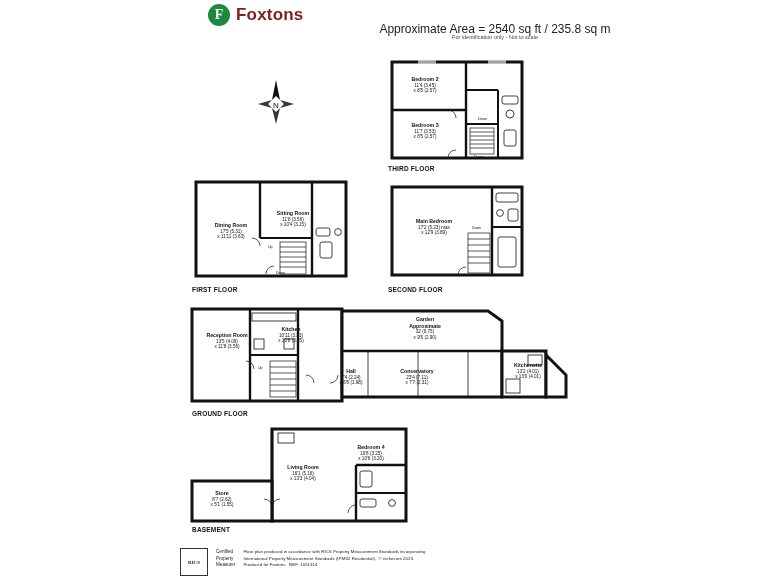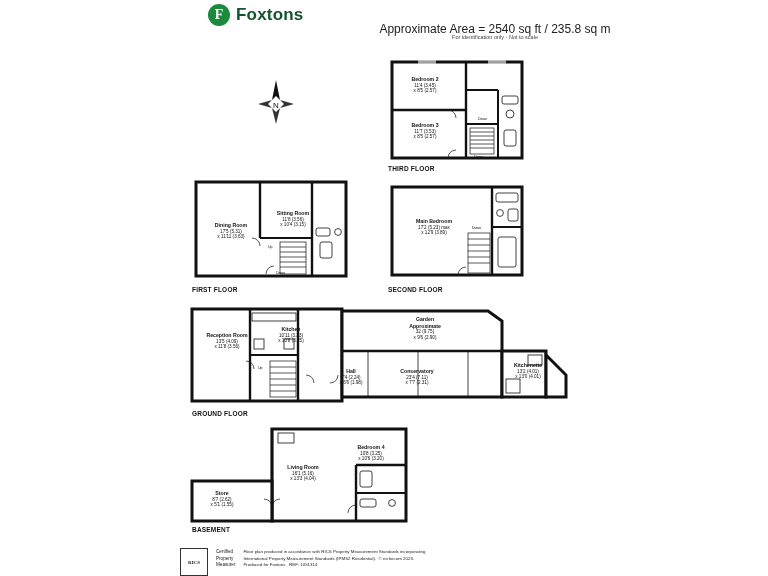--- a/index.html
+++ b/index.html
@@ -2,21 +2,21 @@
 <html><head>
 <meta charset="utf-8">
 <style>
   html,body{margin:0;padding:0;}
   body{width:768px;height:576px;background:#ffffff;font-family:"Liberation Sans",sans-serif;color:#000;position:relative;overflow:hidden;}
   .page{position:absolute;left:0;top:0;width:768px;height:576px;}
 
   
   .logo{position:absolute;left:208px;top:4px;display:flex;align-items:center;gap:6px;}
   .logo .mark{width:22px;height:22px;border-radius:50%;background:#1b8a3f;color:#fff;font-weight:bold;font-size:14px;display:flex;align-items:center;justify-content:center;font-family:"Liberation Serif",serif;}
-  .logo .word{font-size:17px;font-weight:bold;letter-spacing:.2px;color:#14532d;}
+  .logo .word{font-size:17px;font-weight:bold;letter-spacing:.2px;color:#7f1d1d;}
   .title{position:absolute;left:330px;top:2px;width:330px;text-align:center;font-size:15.5px;font-weight:bold;letter-spacing:.3px;}
   .subtitle{position:absolute;left:330px;top:22px;width:330px;text-align:center;font-size:12px;color:#222;}
   .subtitle2{position:absolute;left:330px;top:34px;width:330px;text-align:center;font-size:5.5px;color:#444;}
 
   
   .compass{position:absolute;left:256px;top:78px;width:40px;height:48px;}
   .compass svg{display:block;}
 
   
   .plan{position:absolute;}

